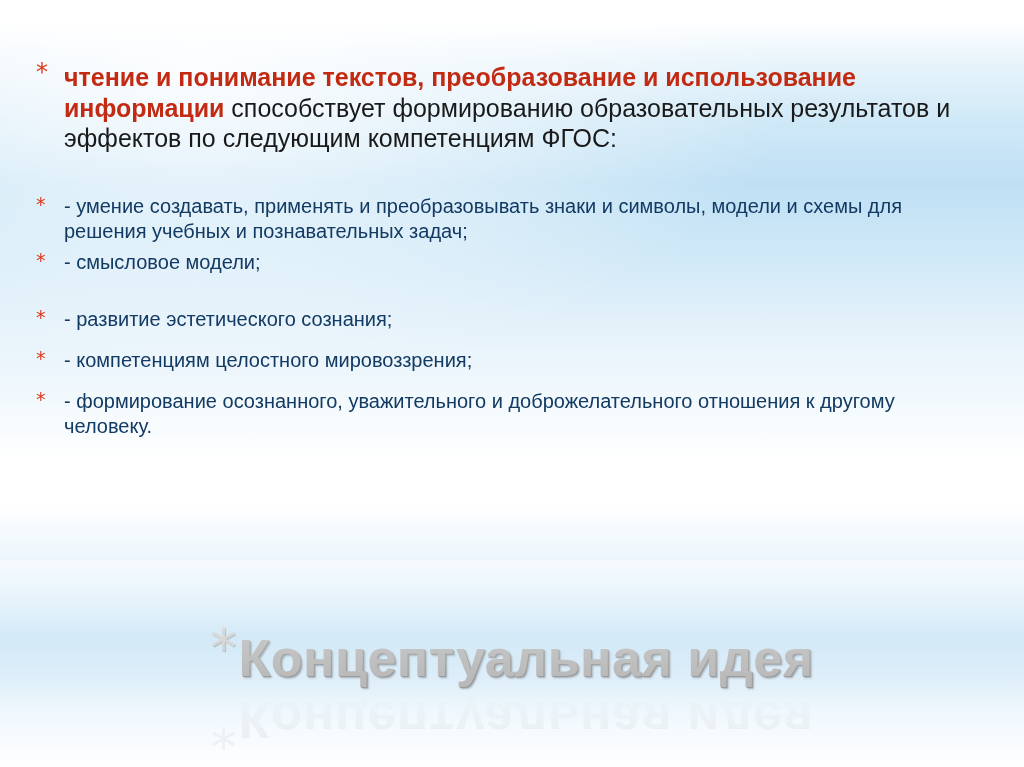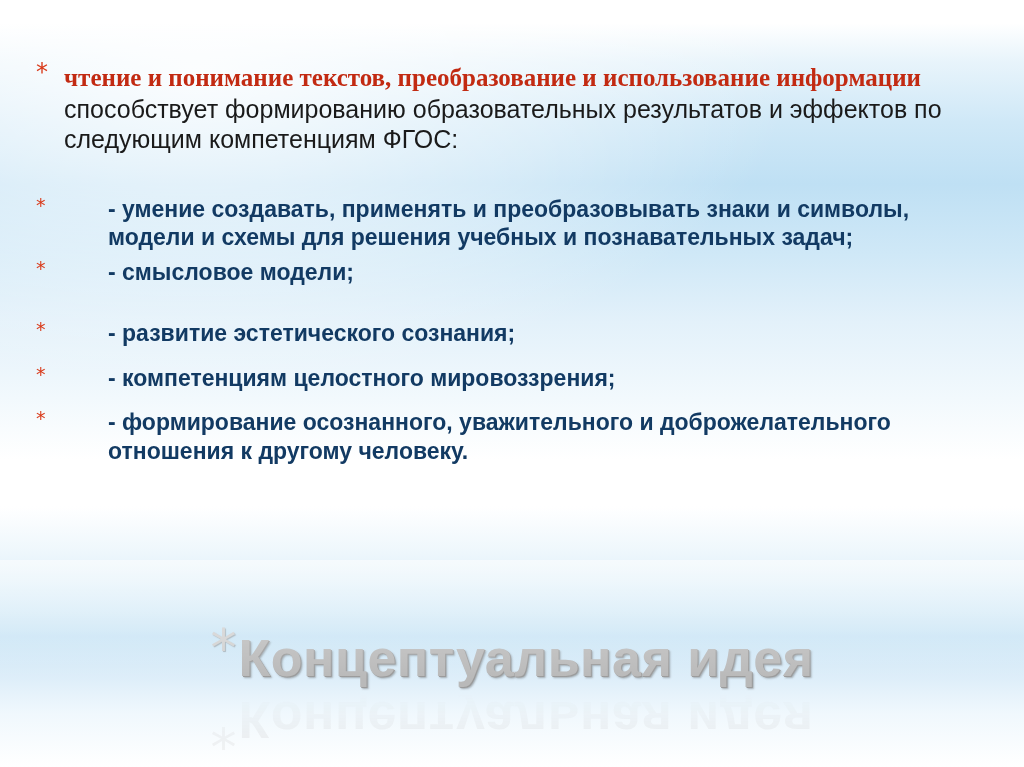--- a/index.html
+++ b/index.html
@@ -96,29 +96,27 @@
   }
 
   .lead {
     font-size: 25px;
     line-height: 1.22;
     color: #1a1a1a;
   }
   .lead .hl {
     color: #c22a12;
     font-weight: bold;
-    font-family: Liberation Serif, serif;
   }
 
   .sub {
-    font-size: 23px;
+    font-size: 20px;
     line-height: 1.25;
     color: #123a63;
-    font-weight: bold;
-    margin-left: 44px;
+    font-weight: normal;
   }
 
   .gap-lg { height: 34px; }
   .gap-md { height: 26px; }
   .gap-sm { height: 10px; }
 
   .title-block {
     position: absolute;
     left: 0;
     top: 628px;

